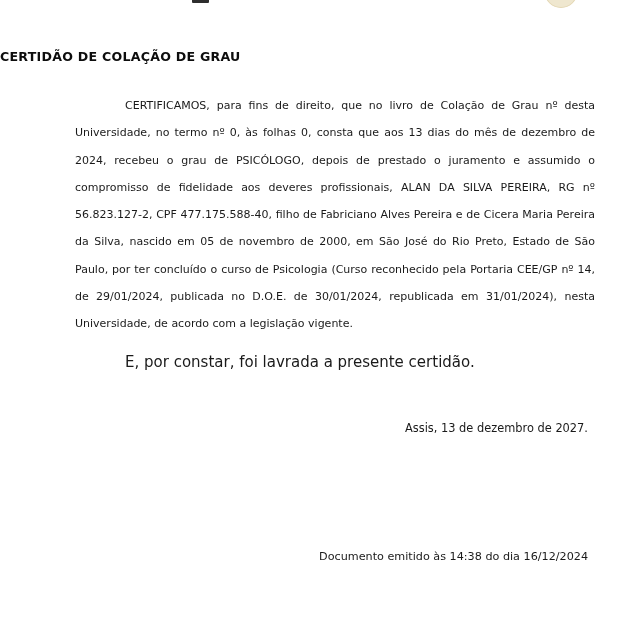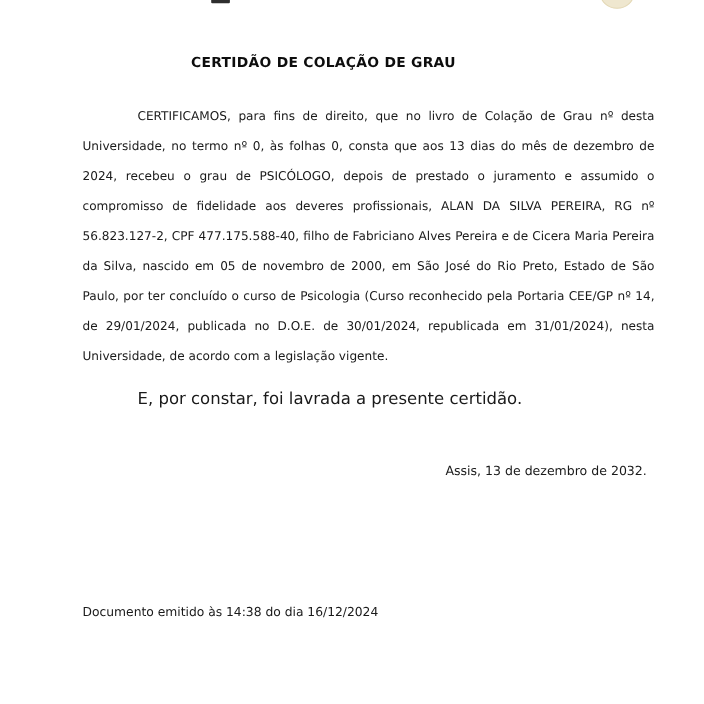--- a/index.html
+++ b/index.html
@@ -50,21 +50,20 @@
     background: #efe7cf;
     border: 1px solid #e3d7b4;
   }
 
   
   .doc-title {
     position: absolute;
     top: 49px;
     left: 0;
     width: 588px;
-    text-align: center;
     font-size: 12.6px;
     font-weight: bold;
     letter-spacing: 0.25px;
     color: #0d0d0d;
   }
 
   
   .body-block {
     position: absolute;
     top: 92px;
@@ -101,20 +100,21 @@
     font-size: 11.4px;
     color: #1a1a1a;
   }
 
   
   .footer {
     position: absolute;
     top: 549px;
     left: 75px;
     width: 513px;
+    text-align: right;
   }
   .footer-line {
     font-size: 11.2px;
     line-height: 16px;
     color: #1a1a1a;
     white-space: nowrap;
   }
 </style>
 </head>
 <body>
@@ -126,19 +126,19 @@
     <div class="seal-mark"></div>
   </div>
 
   <div class="doc-title">CERTIDÃO DE COLAÇÃO DE GRAU</div>
 
   <div class="body-block">
     <p class="para first-indent">CERTIFICAMOS, para fins de direito, que no livro de Colação de Grau nº  desta Universidade, no termo nº 0, às folhas 0, consta que aos 13 dias do mês de dezembro de 2024, recebeu o grau de PSICÓLOGO, depois de prestado o juramento e assumido o compromisso de fidelidade aos deveres profissionais, ALAN DA SILVA PEREIRA, RG nº 56.823.127-2, CPF 477.175.588-40, filho de Fabriciano Alves Pereira e de Cicera Maria Pereira da Silva, nascido em 05 de novembro de 2000, em São José do Rio Preto, Estado de São Paulo, por ter concluído o curso de Psicologia (Curso reconhecido pela Portaria CEE/GP nº 14, de 29/01/2024, publicada no D.O.E. de 30/01/2024, republicada em 31/01/2024), nesta Universidade, de acordo com a legislação vigente.</p>
     <p class="closing">E, por constar, foi lavrada a presente certidão.</p>
   </div>
 
-  <div class="place-date">Assis, 13 de dezembro de 2032.</div>
+  <div class="place-date">Assis, 13 de dezembro de 2027.</div>
 
   <div class="footer">
     <div class="footer-line">Documento emitido às 14:38 do dia 16/12/2024</div>
   </div>
 
 </div>
 
 </body></html>

